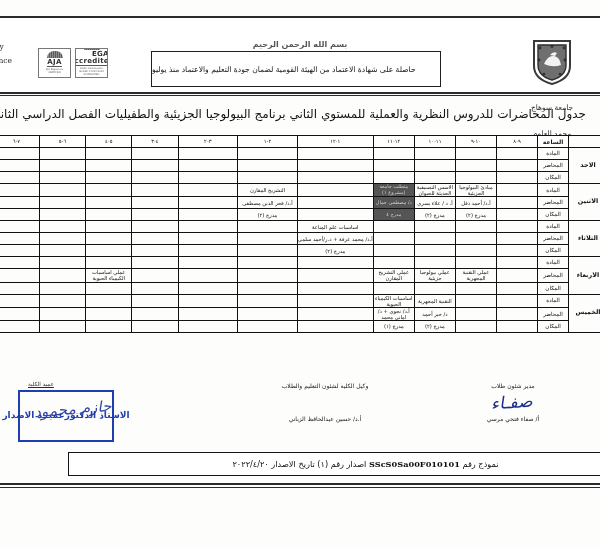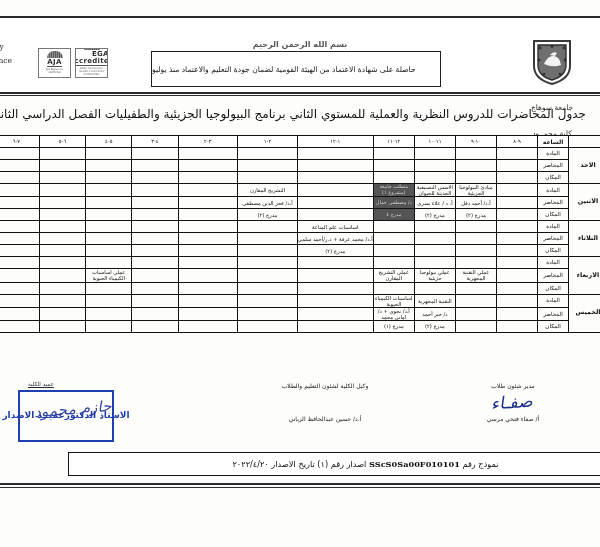--- a/index.html
+++ b/index.html
@@ -218,21 +218,21 @@
           <circle cx="34" cy="10" r="1.4" fill="#2e2e2e"></circle>
             <circle cx="9" cy="22" r="1.4" fill="#2e2e2e"></circle>
           <circle cx="35" cy="22" r="1.4" fill="#2e2e2e"></circle>
             <circle cx="14" cy="36" r="1.3" fill="#2e2e2e"></circle>
           <circle cx="30" cy="36" r="1.3" fill="#2e2e2e"></circle>
           <path d="M14 26 q4-9 10-8 q6 1 7 9 q-8 3-17-1 z" fill="#f2f2f2"></path>
           <path d="M20 17 q3-4 7-2 l-2 3 z" fill="#f2f2f2"></path>
         </svg>
       </div>
       <div class="univ-line">جامعة سوهاج</div>
-      <div class="univ-line">كلية محمــود</div>
+      <div class="univ-line">محمد العلوم</div>
     </div>
   </div>
 
   <div class="doc-title">جدول المحاضرات للدروس النظرية والعملية للمستوي الثاني برنامج البيولوجيا الجزيئية والطفيليات الفصل الدراسي الثاني ٢٠٢٤ – ٢٠٢٥ م</div>
 
   <div class="grid-wrap">
     <table class="sched">
       <colgroup>
         <col style="width:38px">
           <col style="width:30px">

